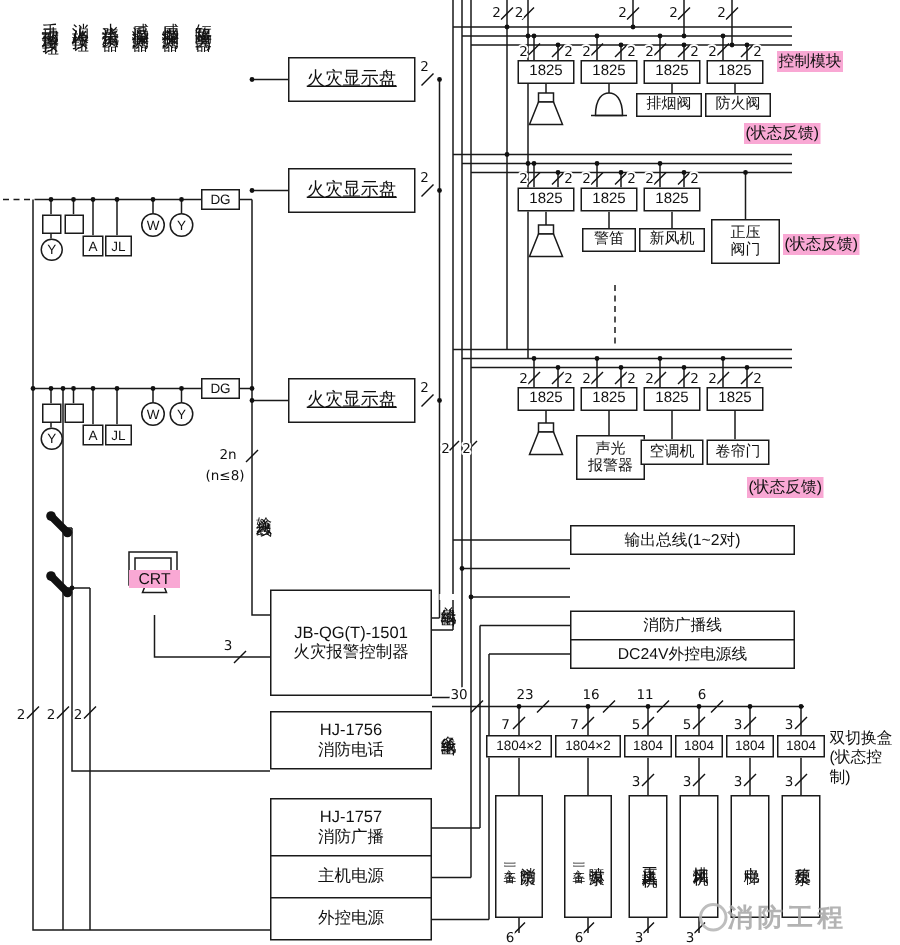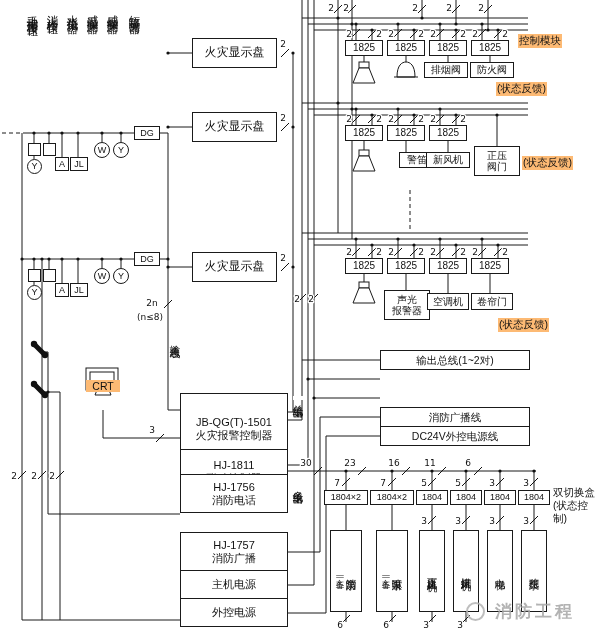--- a/index.html
+++ b/index.html
@@ -12,31 +12,31 @@
   .fillw{fill:#fff;stroke:#1a1a1a;stroke-width:1;}
   .ph{fill:#111;}
   .phline{stroke:#111;stroke-width:5;stroke-linecap:round;}
   .sl{stroke:#111;stroke-width:1;}
   .wl{font-family:"DejaVu Sans",sans-serif;font-size:9px;fill:#111;text-anchor:middle;
       paint-order:stroke;stroke:#fff;stroke-width:2.5px;stroke-linejoin:round;}
   .box{position:absolute;box-sizing:border-box;border:1px solid #1a1a1a;background:#fff;
        display:flex;align-items:center;justify-content:center;text-align:center;
        line-height:1.15;z-index:2;}
   .stack{display:flex;flex-direction:column;justify-content:center;}
-  .lg{font-size:12px;} .md{font-size:11px;} .sm{font-size:10px;} .xs{font-size:9px;}
+  .lg{font-size:12px;text-decoration:underline;} .md{font-size:11px;} .sm{font-size:10px;} .xs{font-size:9px;}
   .circle{border-radius:50%;font-size:9px;}
-  .lbl{position:absolute;z-index:2;color:#111;background:#fdba74;padding:0 1px;font-size:10.5px;}
+  .lbl{position:absolute;z-index:2;color:#111;background:#f9a8d4;padding:0 1px;font-size:10.5px;}
   .vlabel{position:absolute;z-index:2;writing-mode:vertical-rl;text-orientation:upright;
           color:#111;font-size:11.5px;letter-spacing:2px;line-height:1;}
   .vbus{font-size:10.5px;letter-spacing:1px;background:#fff;}
   .vtx{writing-mode:vertical-rl;text-orientation:upright;line-height:1.05;letter-spacing:1px;}
   .eqname{font-size:10.5px;} .eqsub{font-size:8.5px;margin-top:4px;}
   .eqbox{gap:1px;}
   .wm{position:absolute;left:466px;top:597px;width:132px;height:28px;z-index:3;
-      display:flex;align-items:center;gap:10px;opacity:.85;}
+      display:flex;align-items:center;gap:0;opacity:.85;}
   .wm-logo{display:inline-block;width:15px;height:15px;border:2.5px solid #b3b3b3;border-radius:50%;}
   .wm-text{font-size:17px;color:#a6a6a6;letter-spacing:3px;font-weight:bold;}
 </style>
 </head>
 <body>
 
 <div class="stage">
 
   <svg class="wires" width="600" height="630" viewBox="0 0 600 630">
     <defs>
@@ -319,26 +319,20 @@
   <div class="box lg" style="left:192px;top:38px;width:85px;height:30px;">火灾显示盘</div>
   <div class="box lg" style="left:192px;top:112px;width:85px;height:30px;">火灾显示盘</div>
   <div class="box lg" style="left:192px;top:252px;width:85px;height:30px;">火灾显示盘</div>
 
   <div class="box md" style="left:180px;top:393px;width:108px;height:71px;">
     <div class="stack">
         <span>JB-QG(T)-1501</span>
         <span>火灾报警控制器</span>
       </div>
   </div>
-  <div class="box md" style="left:180px;top:449px;width:108px;height:46px;">
-    <div class="stack">
-        <span>HJ-1811</span>
-        <span>联动控制器</span>
-      </div>
-  </div>
   <div class="box md" style="left:180px;top:474px;width:108px;height:39px;">
     <div class="stack">
         <span>HJ-1756</span>
         <span>消防电话</span>
       </div>
   </div>
   <div class="box md" style="left:180px;top:532px;width:108px;height:39px;">
     <div class="stack">
         <span>HJ-1757</span>
         <span>消防广播</span>
@@ -355,21 +349,21 @@
   <div class="box sm" style="left:429px;top:40px;width:38px;height:16px;">1825</div>
   <div class="box sm" style="left:471px;top:40px;width:38px;height:16px;">1825</div>
   <div class="lbl md" style="left:518px;top:34px;">控制模块</div>
   <div class="box sm" style="left:424px;top:62px;width:44px;height:16px;">排烟阀</div>
   <div class="box sm" style="left:470px;top:62px;width:44px;height:16px;">防火阀</div>
   <div class="lbl" style="left:496px;top:82px;">(状态反馈)</div>
 
   <div class="box sm" style="left:345px;top:125px;width:38px;height:16px;">1825</div>
   <div class="box sm" style="left:387px;top:125px;width:38px;height:16px;">1825</div>
   <div class="box sm" style="left:429px;top:125px;width:38px;height:16px;">1825</div>
-  <div class="box sm" style="left:388px;top:152px;width:36px;height:16px;margin-left:11px;">警笛</div>
+  <div class="box sm" style="left:388px;top:152px;width:36px;height:16px;">警笛</div>
   <div class="box sm" style="left:426px;top:152px;width:44px;height:16px;">新风机</div>
   <div class="box sm" style="left:474px;top:146px;width:46px;height:30px;">
     <div class="stack">
         <span>正压</span>
         <span>阀门</span>
       </div>
   </div>
   <div class="lbl" style="left:522px;top:156px;">(状态反馈)</div>
 
   <div class="box sm" style="left:345px;top:258px;width:38px;height:16px;">1825</div>

